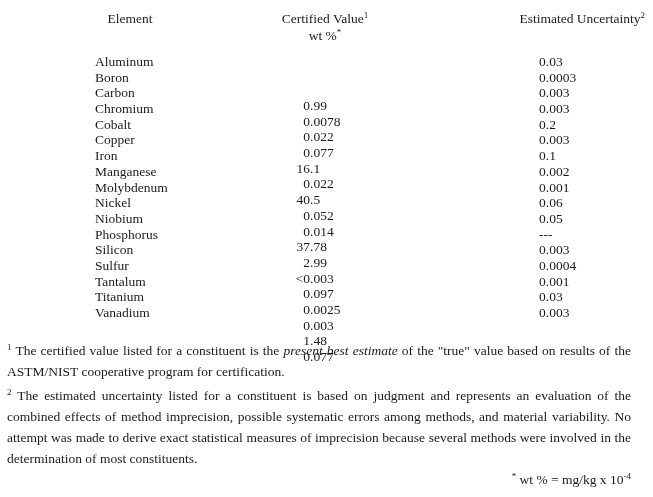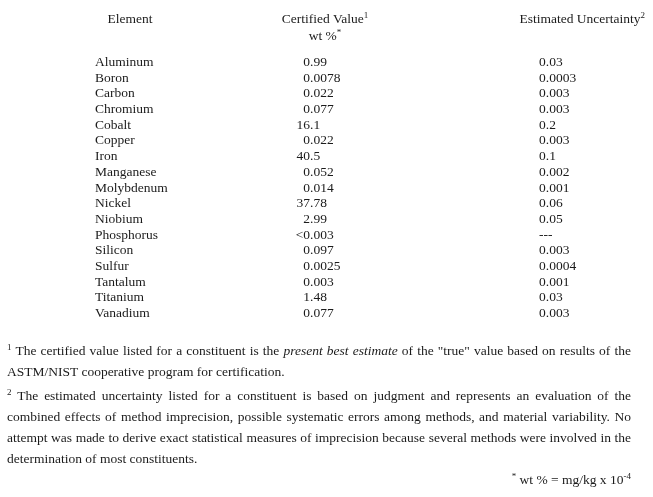--- a/index.html
+++ b/index.html
@@ -43,21 +43,21 @@
     width: 653px;
   }
   .trow {
     position: relative;
     height: 15.7px;
     line-height: 15.7px;
     font-size: 13.5px;
     white-space: nowrap;
   }
   .cell-el { position: absolute; left: 95px; }
-  .cell-cv { position: absolute; left: 250px; }
+  .cell-cv { position: absolute; left: 250px; margin-top: 44px; }
   .cv-int  { display: inline-block; width: 60px; text-align: right; }
   .cell-un { position: absolute; left: 539px; }
   
   .fn {
     position: absolute;
     left: 7px;
     right: 22px;
     margin: 0;
     font-size: 13.5px;
     line-height: 21px;

